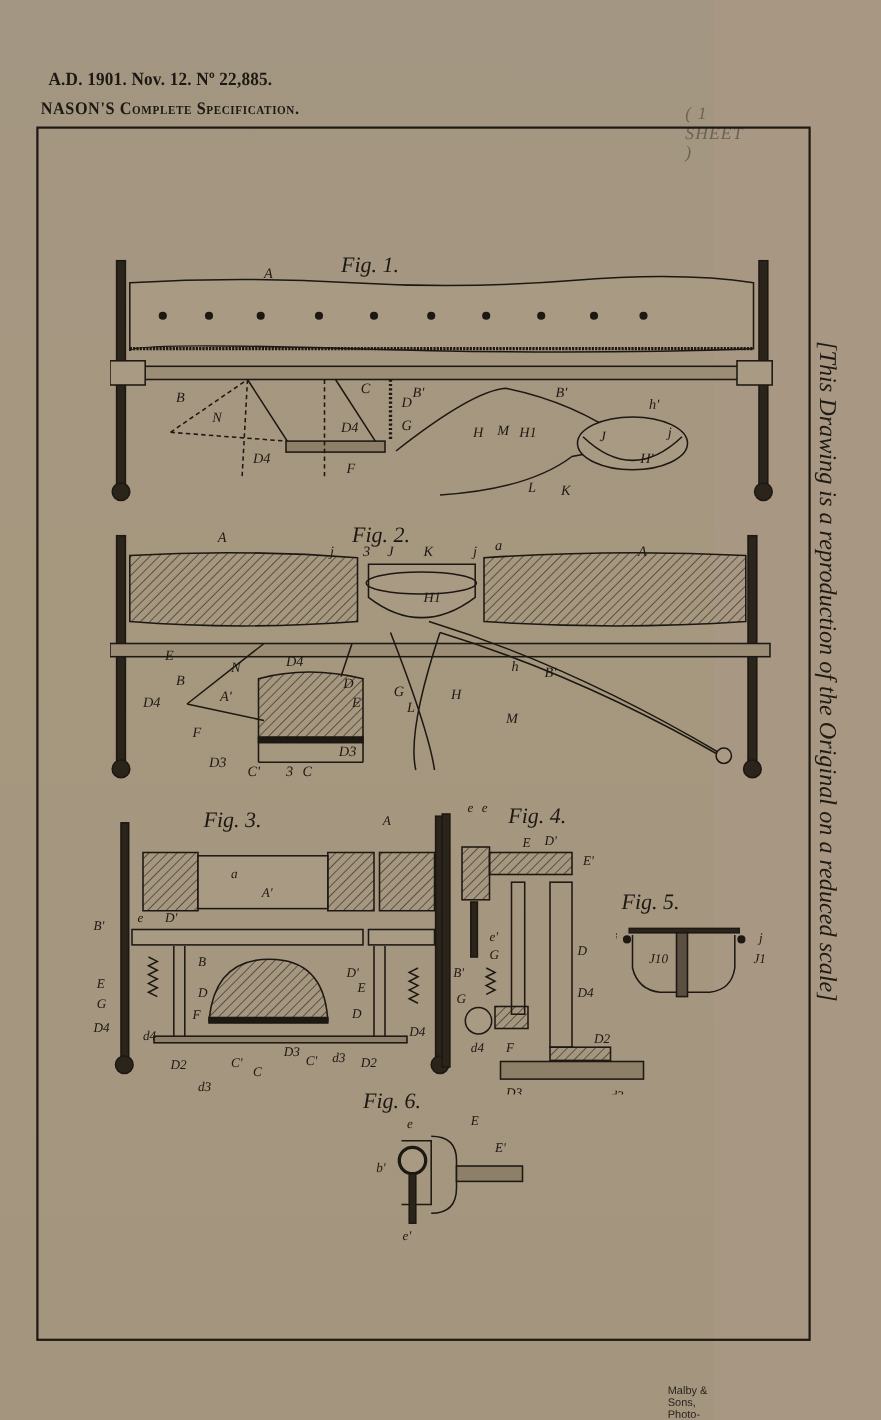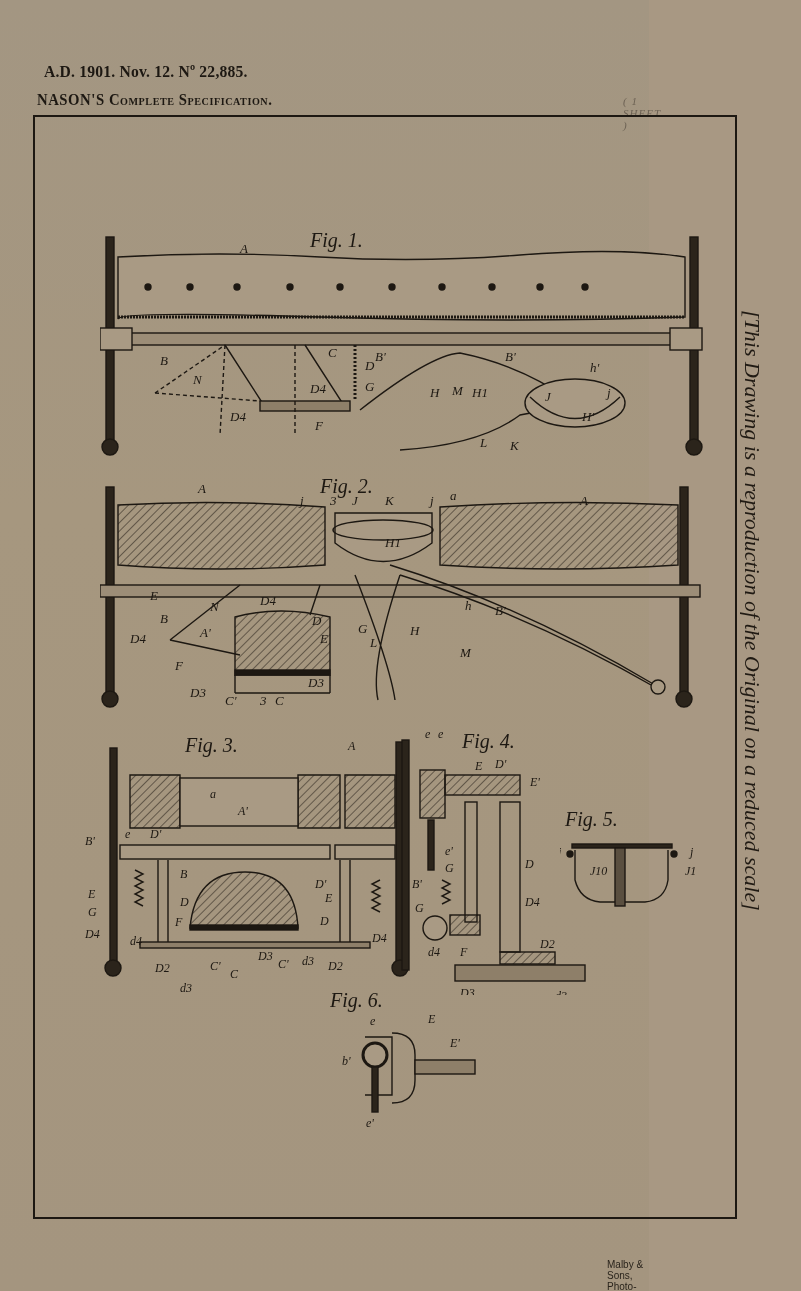--- a/index.html
+++ b/index.html
@@ -2,21 +2,21 @@
 <html><head>
 <meta charset="utf-8">
 <style>
   html,body{margin:0;padding:0;}
   body{width:801px;height:1291px;background:#a89883;position:relative;overflow:hidden;
        font-family:"Liberation Serif","DejaVu Serif",serif;color:#1d1812;}
   .page{position:absolute;left:0;top:0;width:649px;height:1291px;
         background:linear-gradient(180deg,#a39682 0%,#a6977f 40%,#a4957f 100%);}
   .hdr1{position:absolute;left:44px;top:62px;font-size:17px;font-weight:bold;letter-spacing:0.2px;transform:scaleX(0.92);transform-origin:left;}
   .hdr2{position:absolute;left:37px;top:91px;font-size:16px;font-weight:bold;letter-spacing:0.6px;font-variant:small-caps;transform:scaleX(0.92);transform-origin:left;}
-  .sheet{position:absolute;left:623px;top:95px;font-size:11px;font-style:italic;color:#6d6254;letter-spacing:1px;}
+  .sheet{position:absolute;left:623px;top:95px;font-size:16px;font-style:italic;color:#6d6254;letter-spacing:1px;}
   .frame{position:absolute;left:33px;top:115px;width:700px;height:1100px;border:2px solid #1d1812;border-bottom-width:2px;}
   .side{position:absolute;left:735px;top:310px;width:40px;height:480px;}
   .side span{position:absolute;left:0;top:0;transform-origin:0 0;transform:translate(30px,0) rotate(90deg);
              white-space:nowrap;font-style:italic;font-size:22px;color:#201a13;}
   .litho{position:absolute;left:607px;top:1233px;font-family:"Liberation Sans",sans-serif;font-size:10px;color:#2a241c;margin-top:26px;}
   svg{position:absolute;}
   .lbl{font-family:"Liberation Serif",serif;font-style:italic;fill:#1d1812;}
   .figlbl{font-family:"Liberation Serif",serif;font-style:italic;fill:#1d1812;font-size:20px;}
 </style>
 </head>

